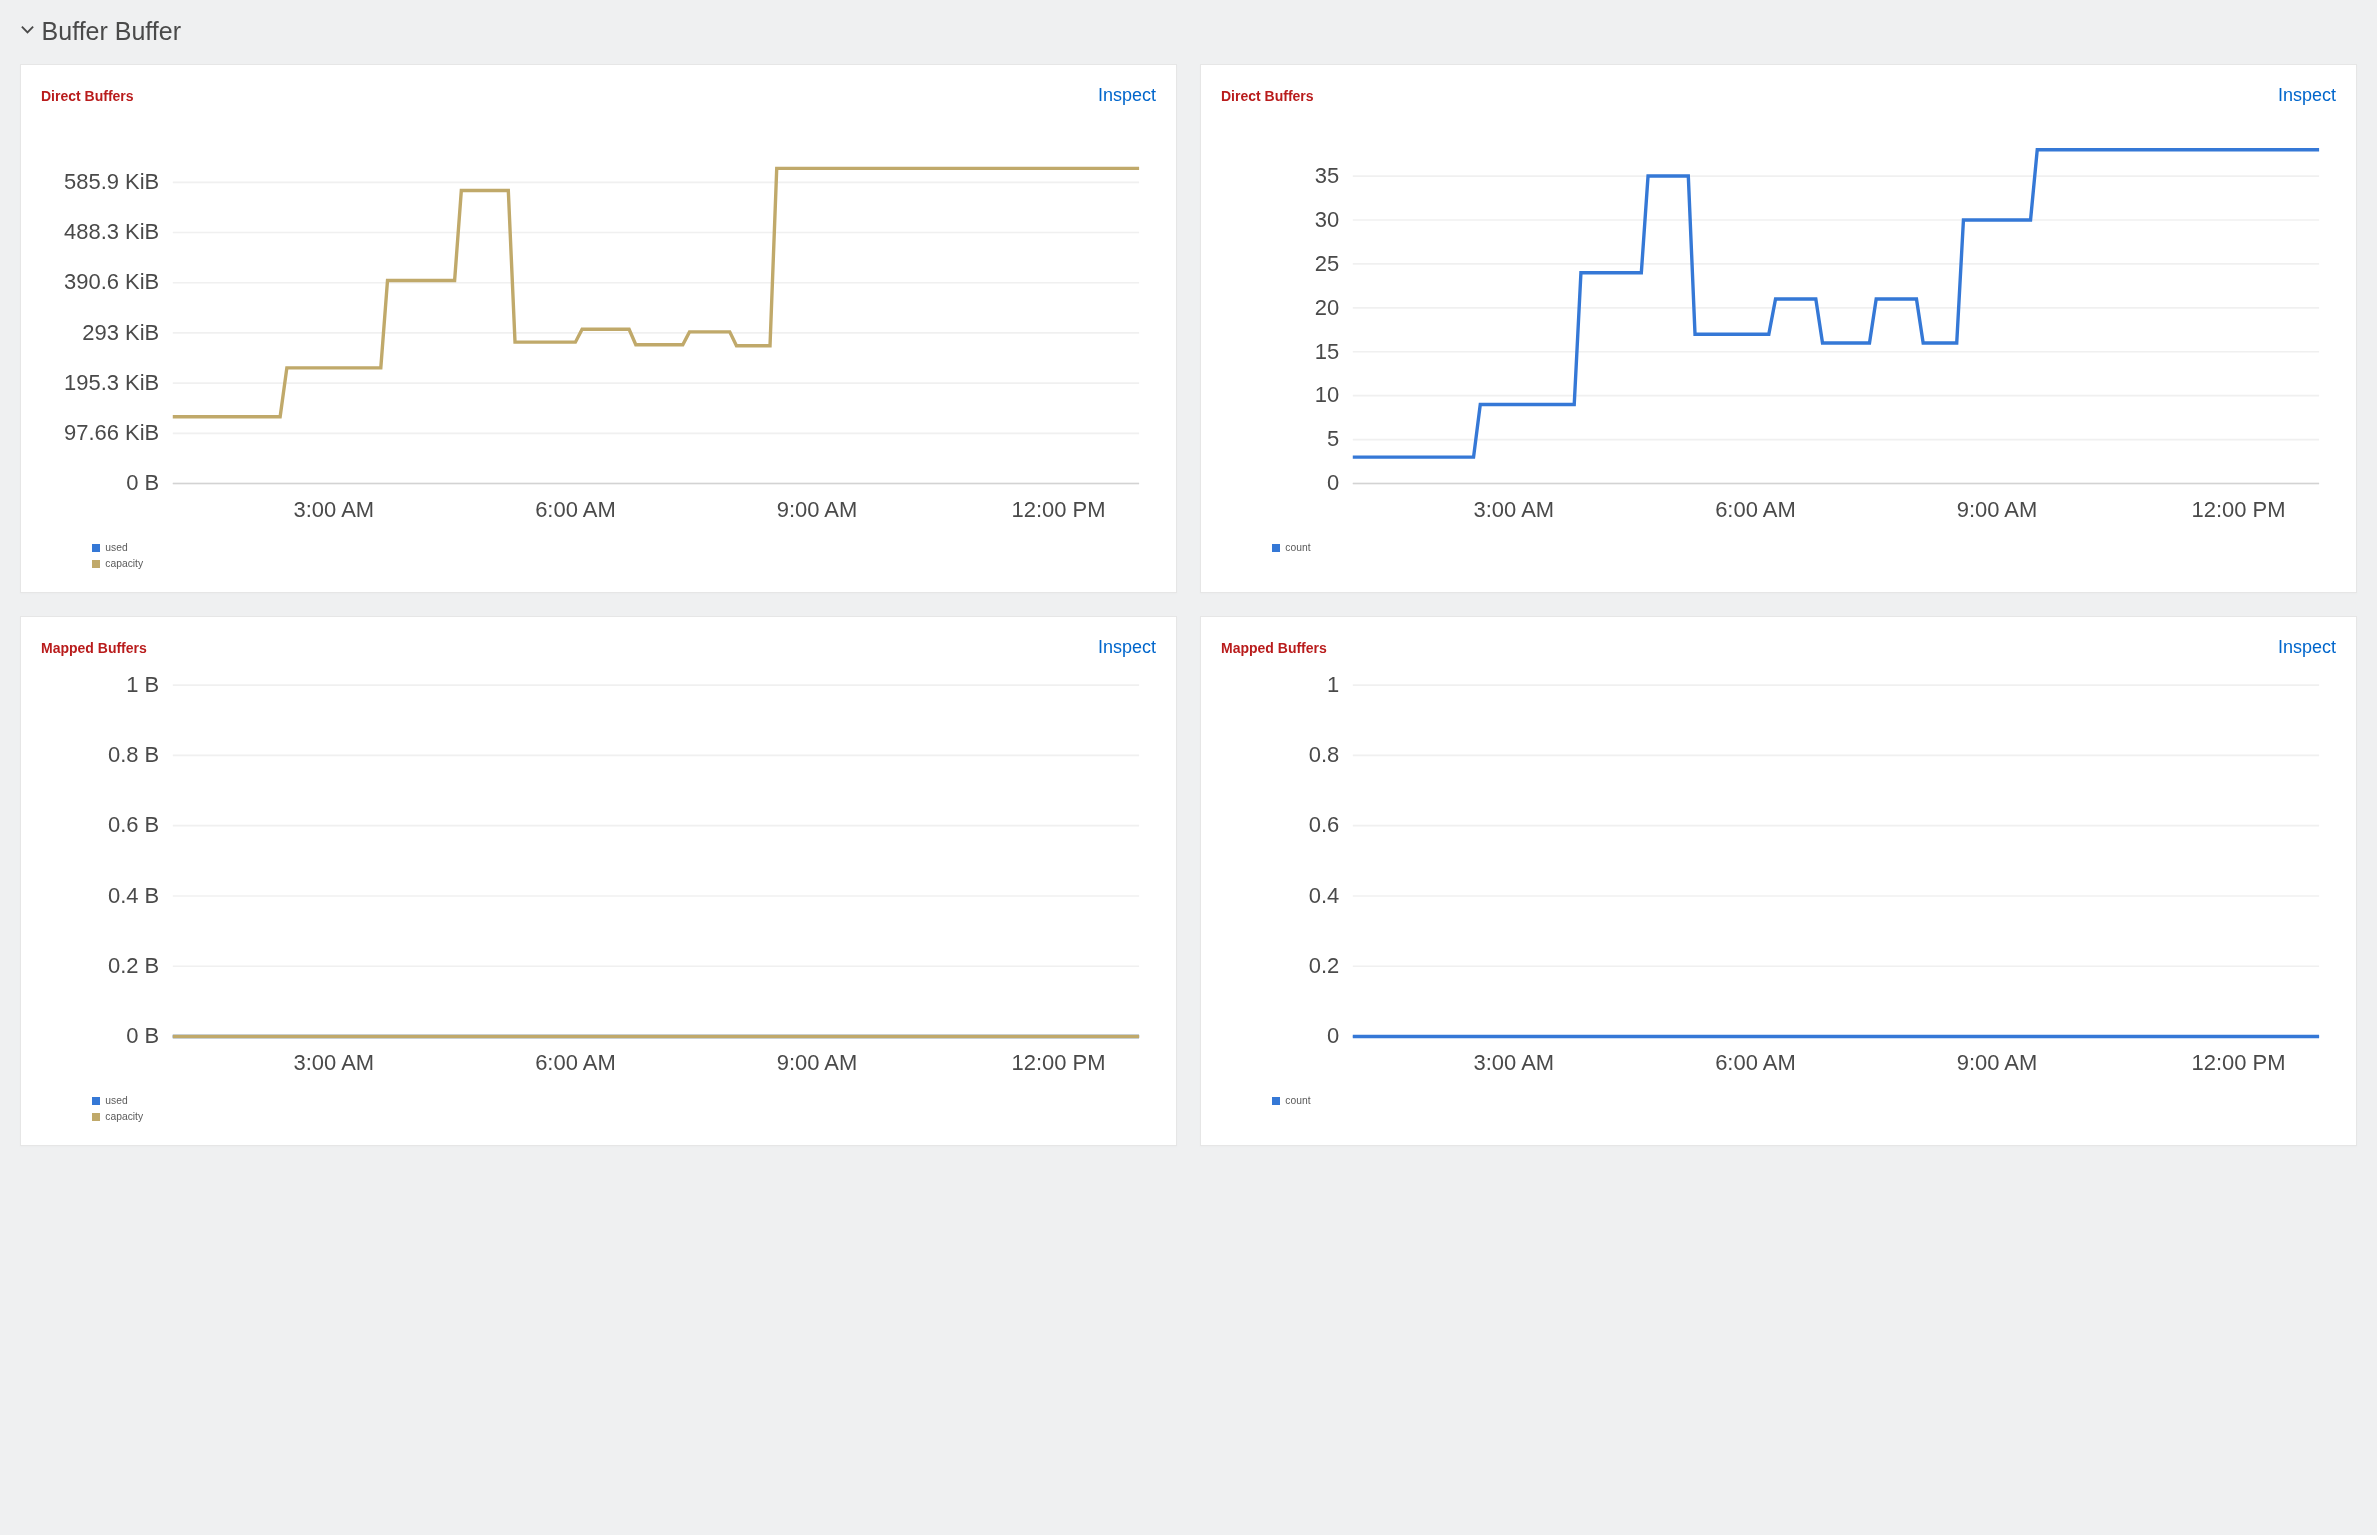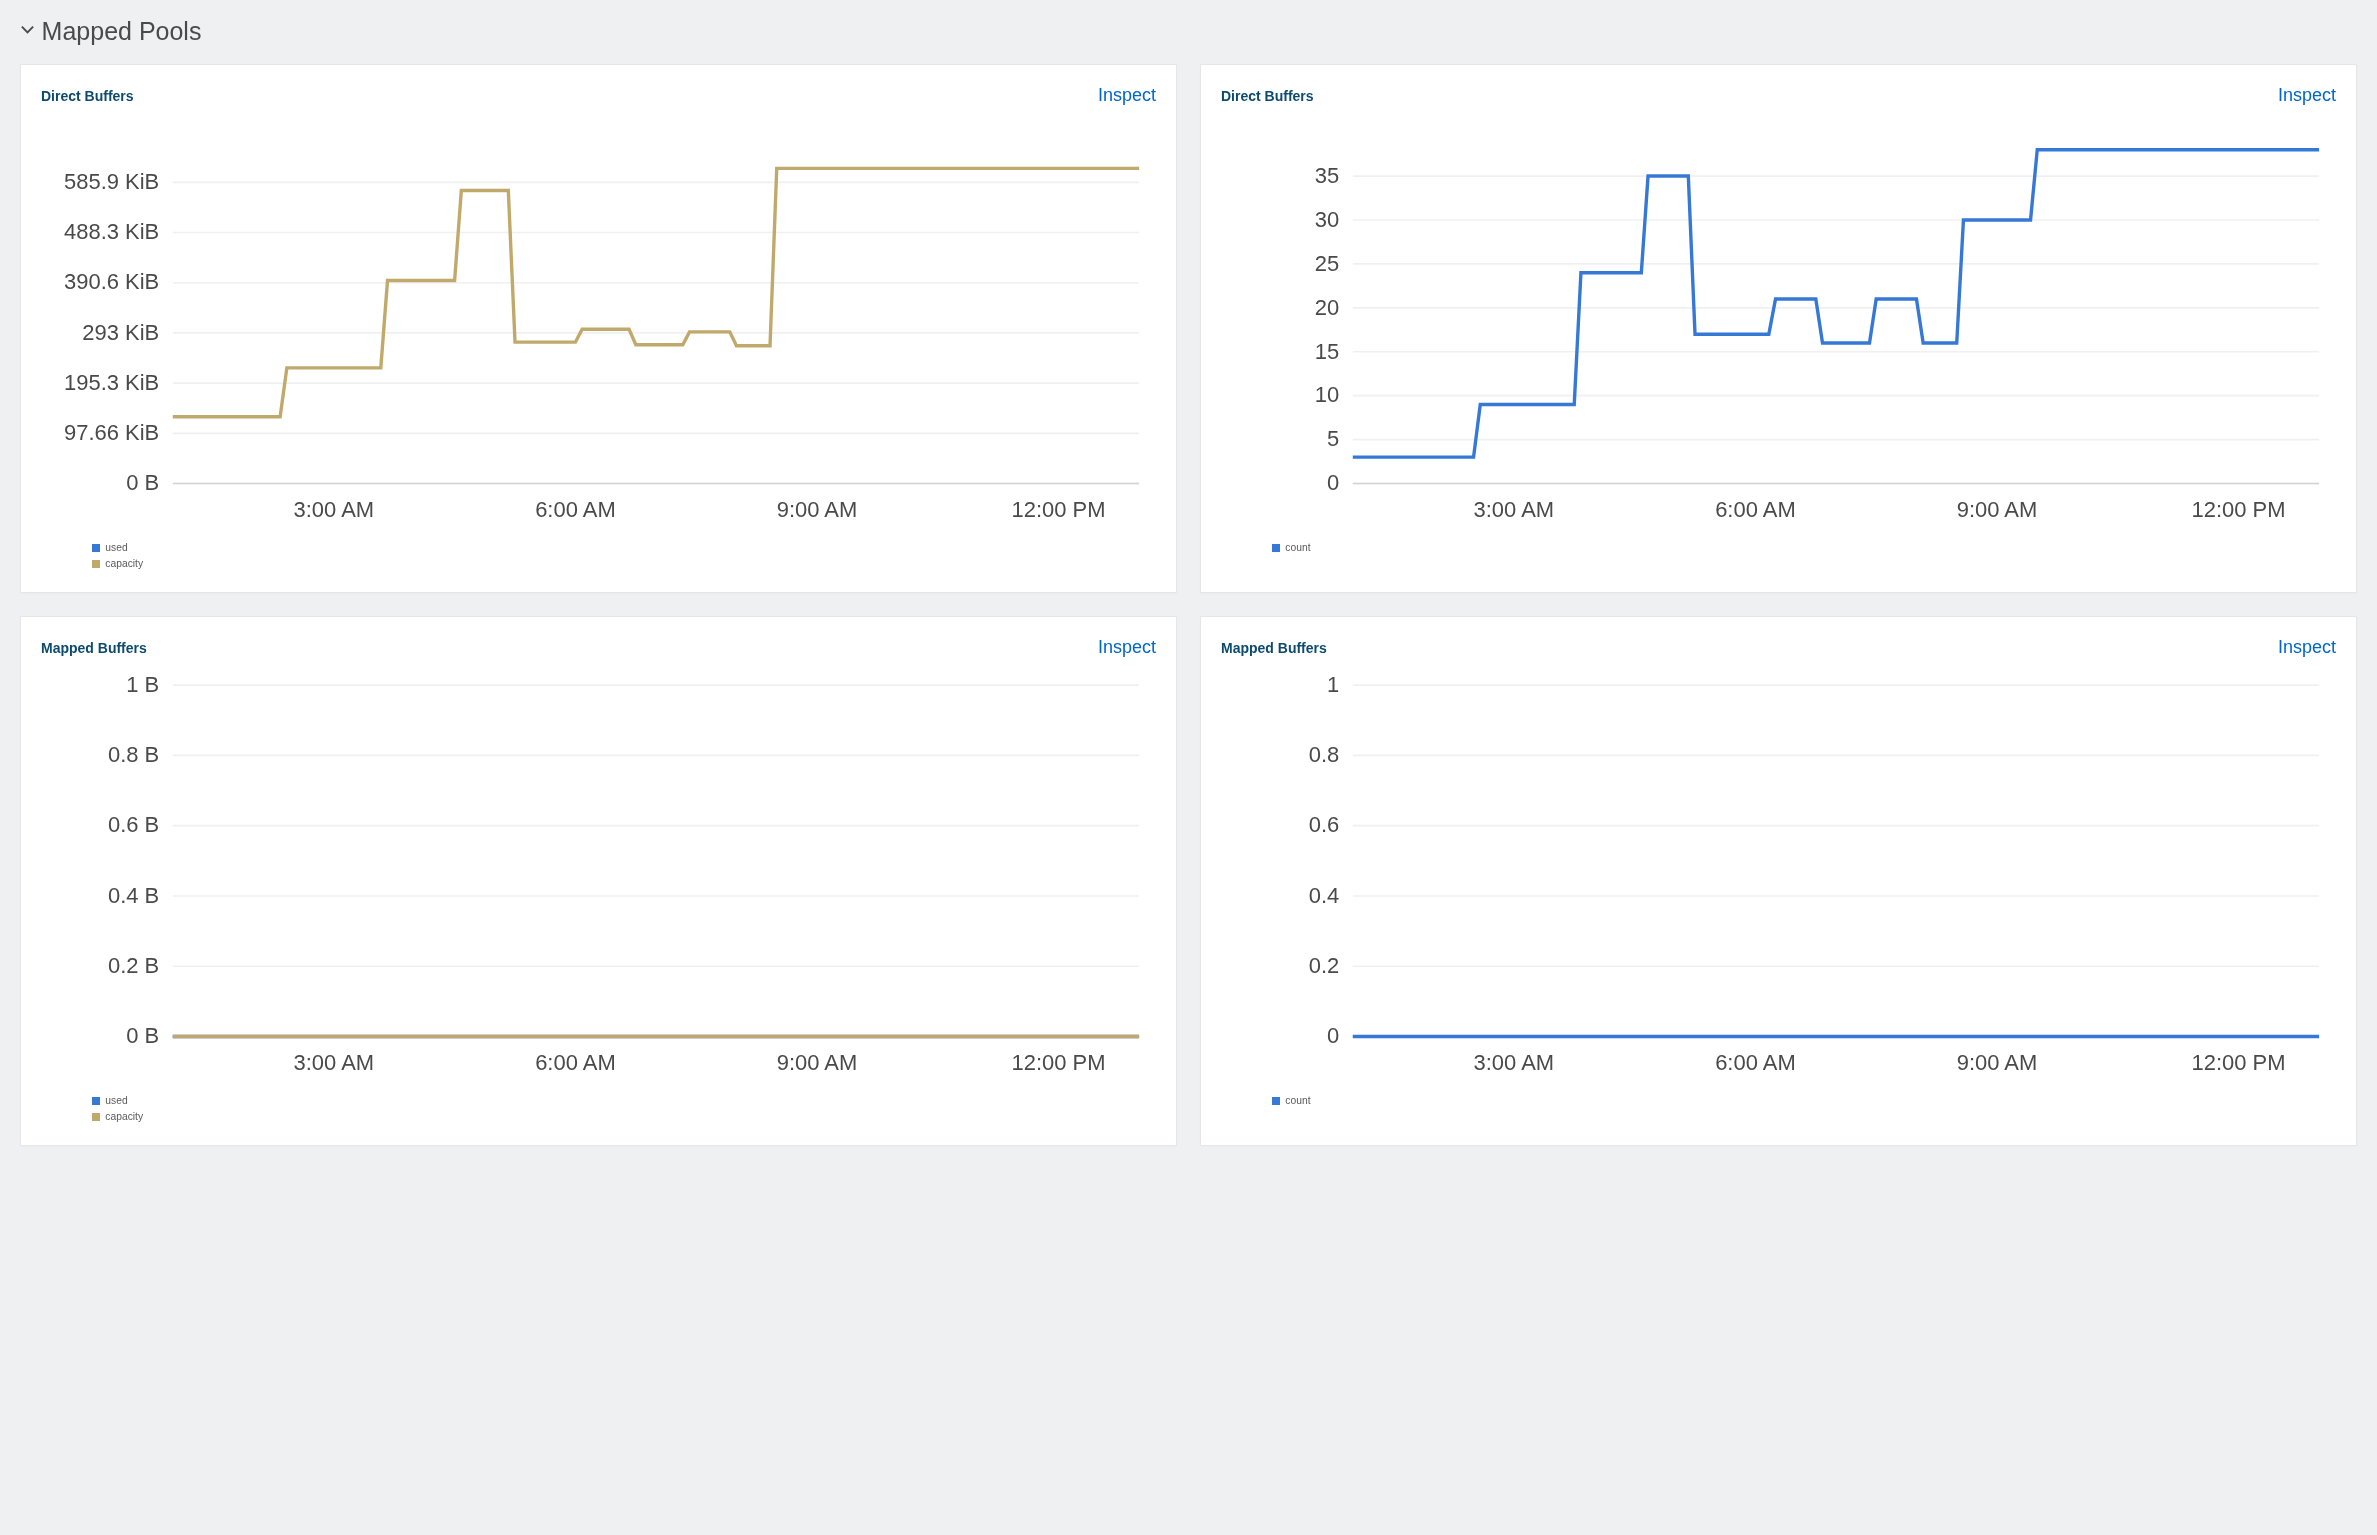--- a/index.html
+++ b/index.html
@@ -39,21 +39,21 @@
   }
   .panel-header {
     display: flex;
     justify-content: space-between;
     align-items: baseline;
     margin-bottom: 16.5px;
   }
   .panel-title {
     font-size: 14px;
     font-weight: 700;
-    color: #0c4a6e;
+    color: #b91c1c;
   }
   .inspect-link {
     font-size: 18px;
     color: #0066cc;
     text-decoration: none;
     cursor: pointer;
   }
   .chart-area {
     position: relative;
   }
@@ -96,21 +96,21 @@
 </style>
 </head>
 <body>
 
 <div class="section-header">
   <span class="chevron">
     <svg width="15" height="15" viewBox="0 0 16 16">
         <path d="M2 5 L8 11 L14 5" fill="none" stroke="#4a4a4a" stroke-width="2"></path>
       </svg>
   </span>
-  <h1>Mapped Pools</h1>
+  <h1>Buffer Buffer</h1>
 </div>
 
 <div class="grid">
     <div class="panel">
       <div class="panel-header">
         <div class="panel-title">Direct Buffers</div>
         <a class="inspect-link">Inspect</a>
       </div>
       <div class="chart-area">
         <svg class="chart-svg" viewBox="0 0 660 240">

